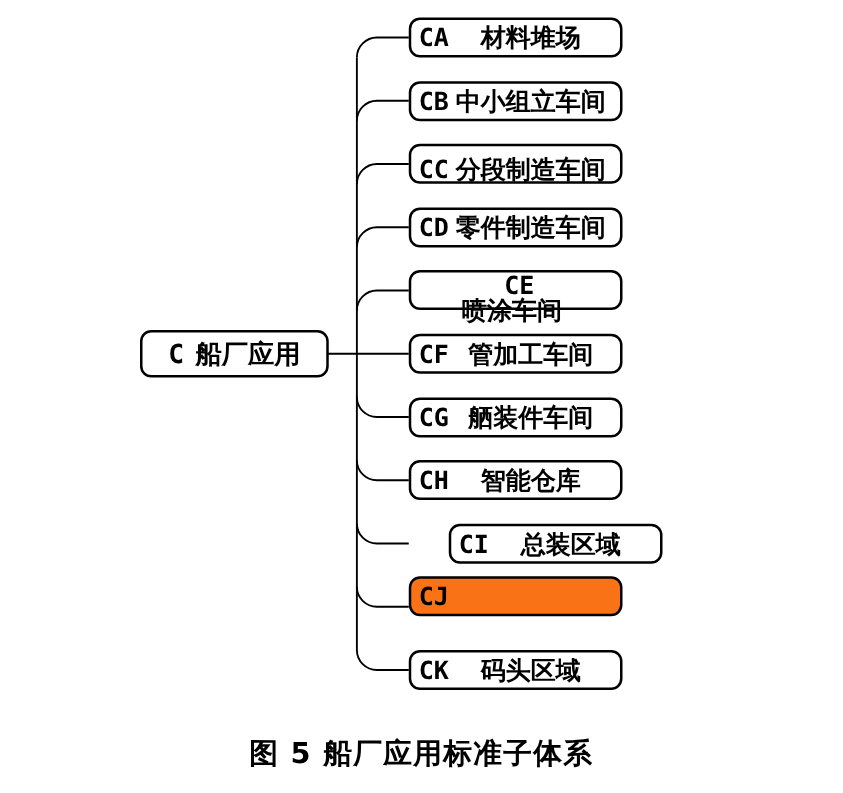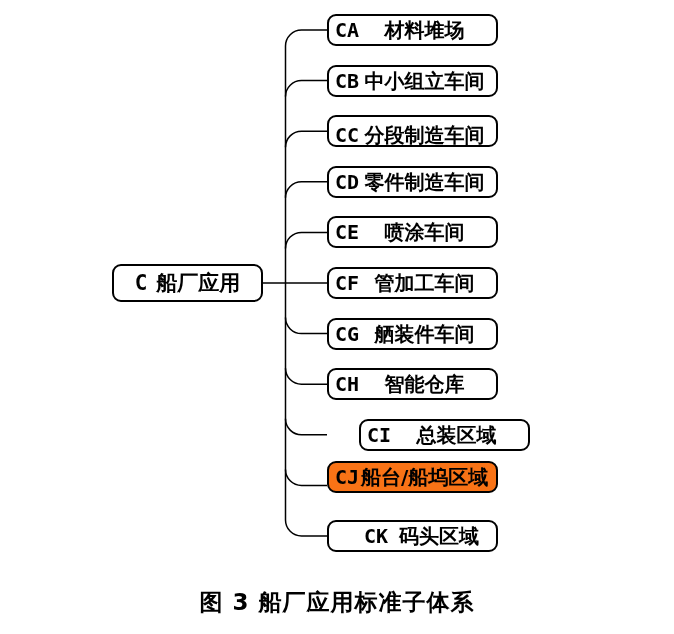--- a/index.html
+++ b/index.html
@@ -64,21 +64,21 @@
         <span class="label">中小组立车间</span>
       </div>
       <div class="node child" style="top: 115.2px; background: rgb(255, 255, 255); align-items: flex-end;">
         <span class="code">CC</span>
         <span class="label">分段制造车间</span>
       </div>
       <div class="node child" style="top: 165.8px; background: rgb(255, 255, 255);">
         <span class="code">CD</span>
         <span class="label">零件制造车间</span>
       </div>
-      <div class="node child" style="top: 216.4px; background: rgb(255, 255, 255);">
+      <div class="node child" style="top: 216.4px; background: rgb(255, 255, 255); flex-direction: column;">
         <span class="code">CE</span>
         <span class="label">喷涂车间</span>
       </div>
       <div class="node child" style="top: 267px; background: rgb(255, 255, 255);">
         <span class="code">CF</span>
         <span class="label">管加工车间</span>
       </div>
       <div class="node child" style="top: 317.6px; background: rgb(255, 255, 255);">
         <span class="code">CG</span>
         <span class="label">舾装件车间</span>
@@ -86,22 +86,21 @@
       <div class="node child" style="top: 368.2px; background: rgb(255, 255, 255);">
         <span class="code">CH</span>
         <span class="label">智能仓库</span>
       </div>
       <div class="node child" style="top: 418.8px; background: rgb(255, 255, 255); margin-left: 32px;">
         <span class="code">CI</span>
         <span class="label">总装区域</span>
       </div>
       <div class="node child" style="top: 461px; background: #f97316;">
         <span class="code">CJ</span>
-        <span class="label">船台/船坞区域</span>
       </div>
-      <div class="node child" style="top: 520px; background: rgb(255, 255, 255); padding-left: 29px;">
+      <div class="node child" style="top: 520px; background: rgb(255, 255, 255);">
         <span class="code">CK</span>
         <span class="label">码头区域</span>
       </div>
     </div>
 
-  <div class="caption">图 3 船厂应用标准子体系</div>
+  <div class="caption">图 5 船厂应用标准子体系</div>
 </div>
 
 </body></html>

